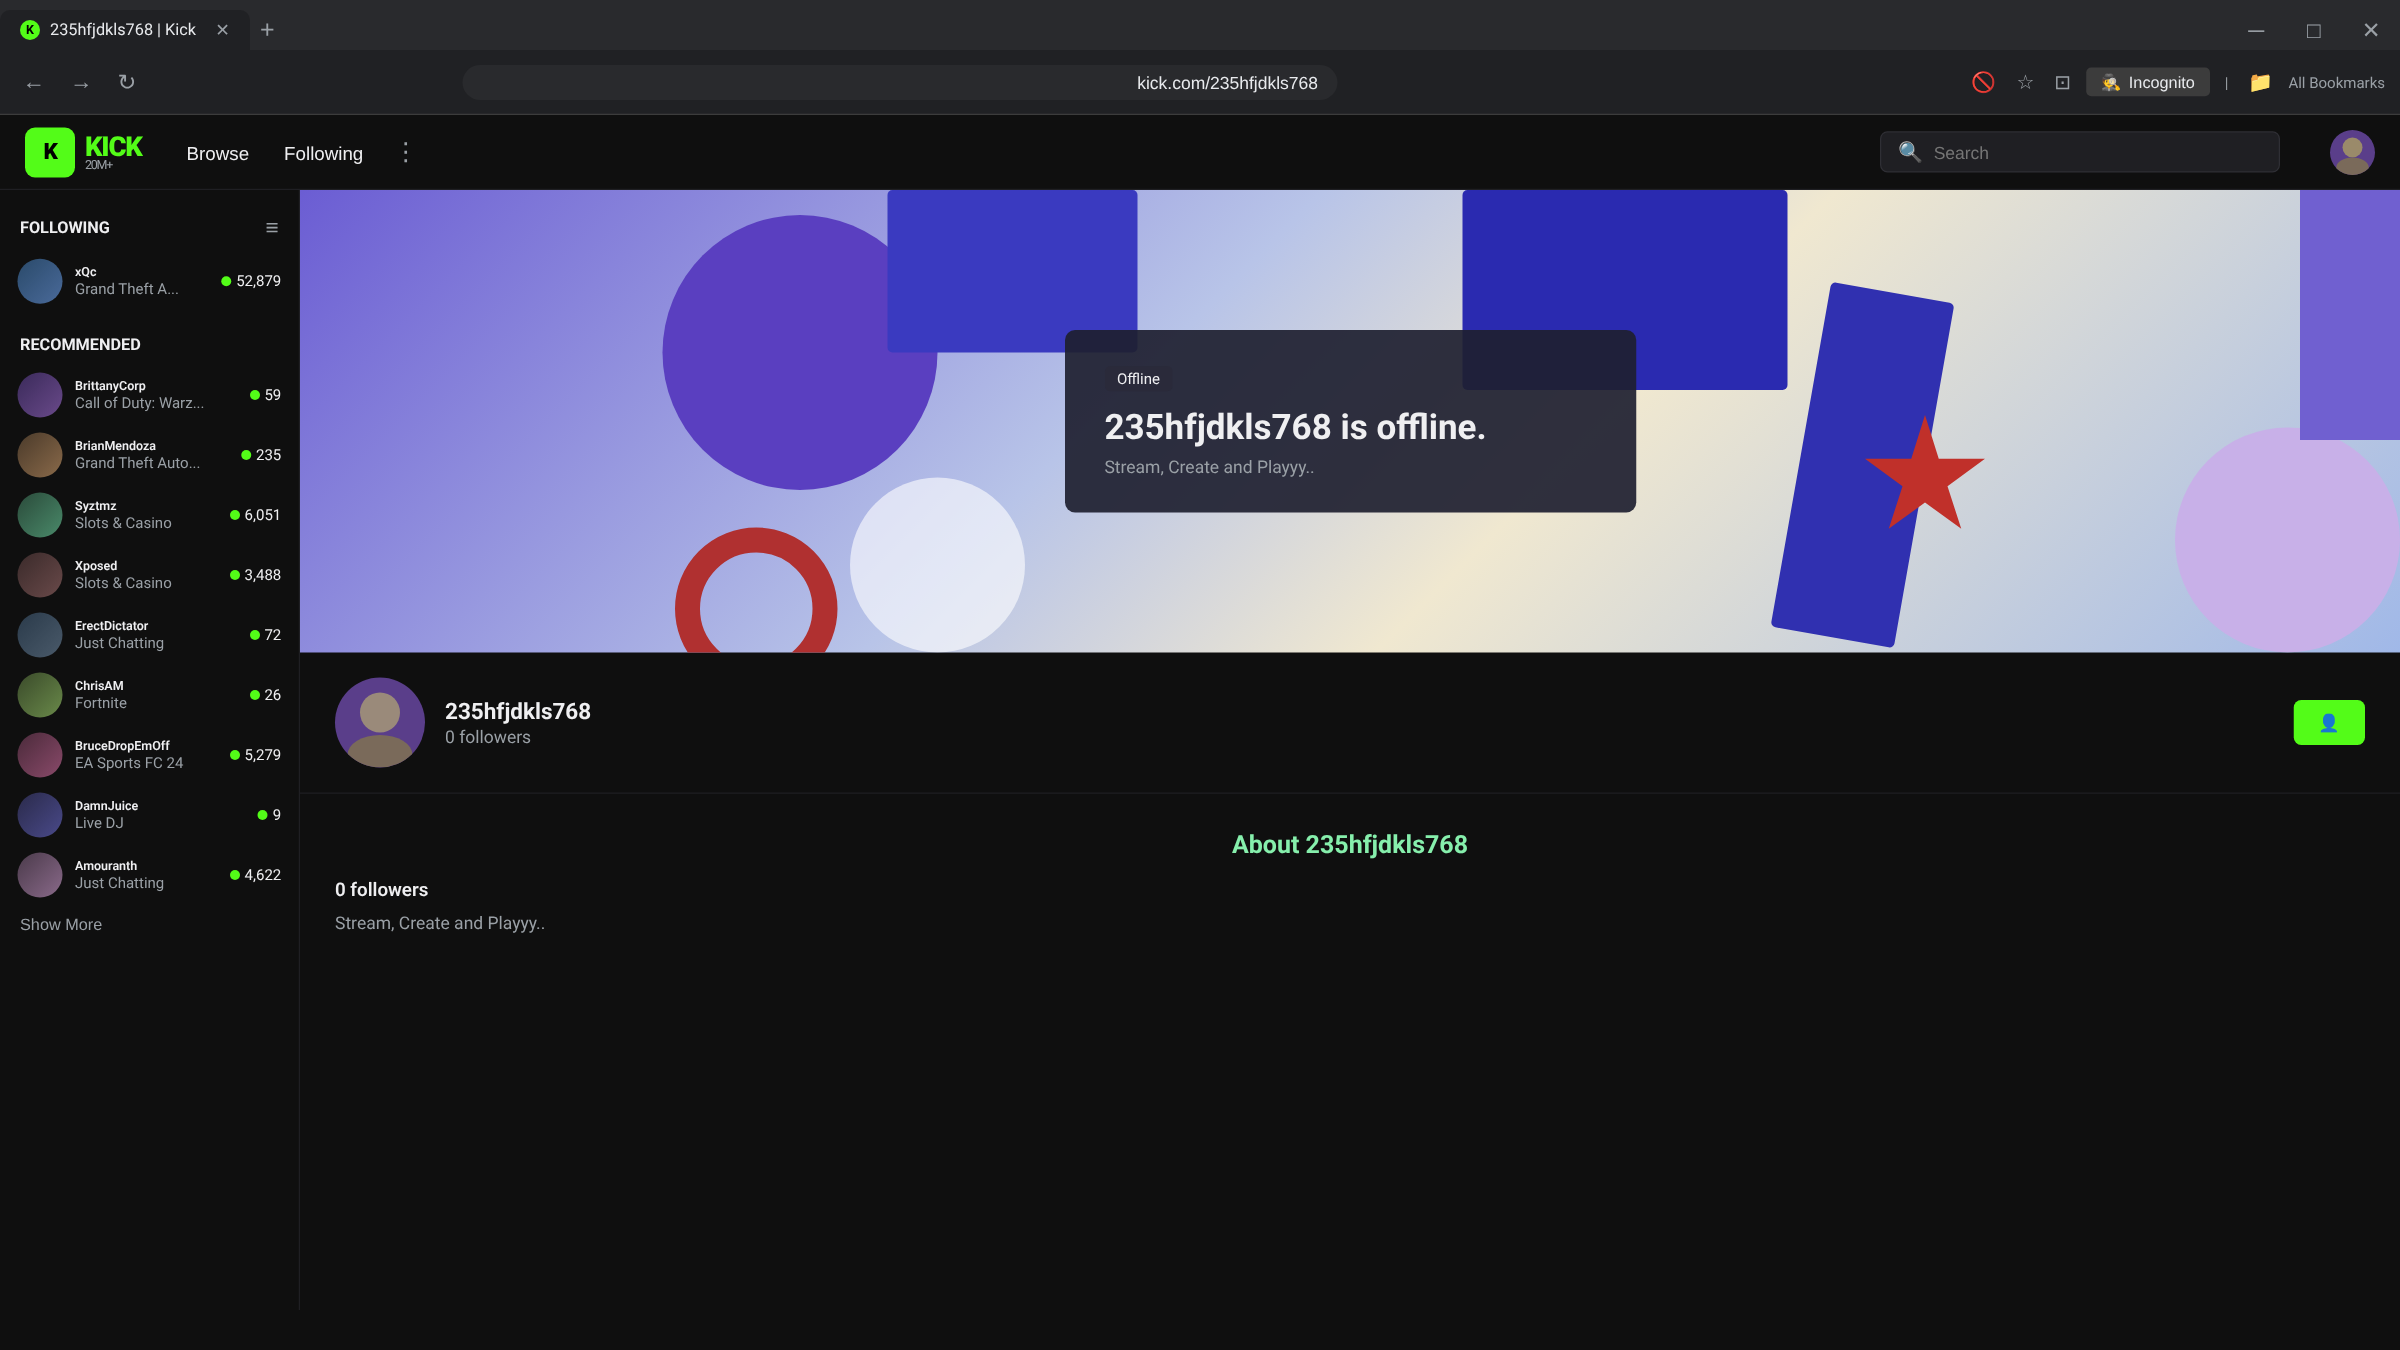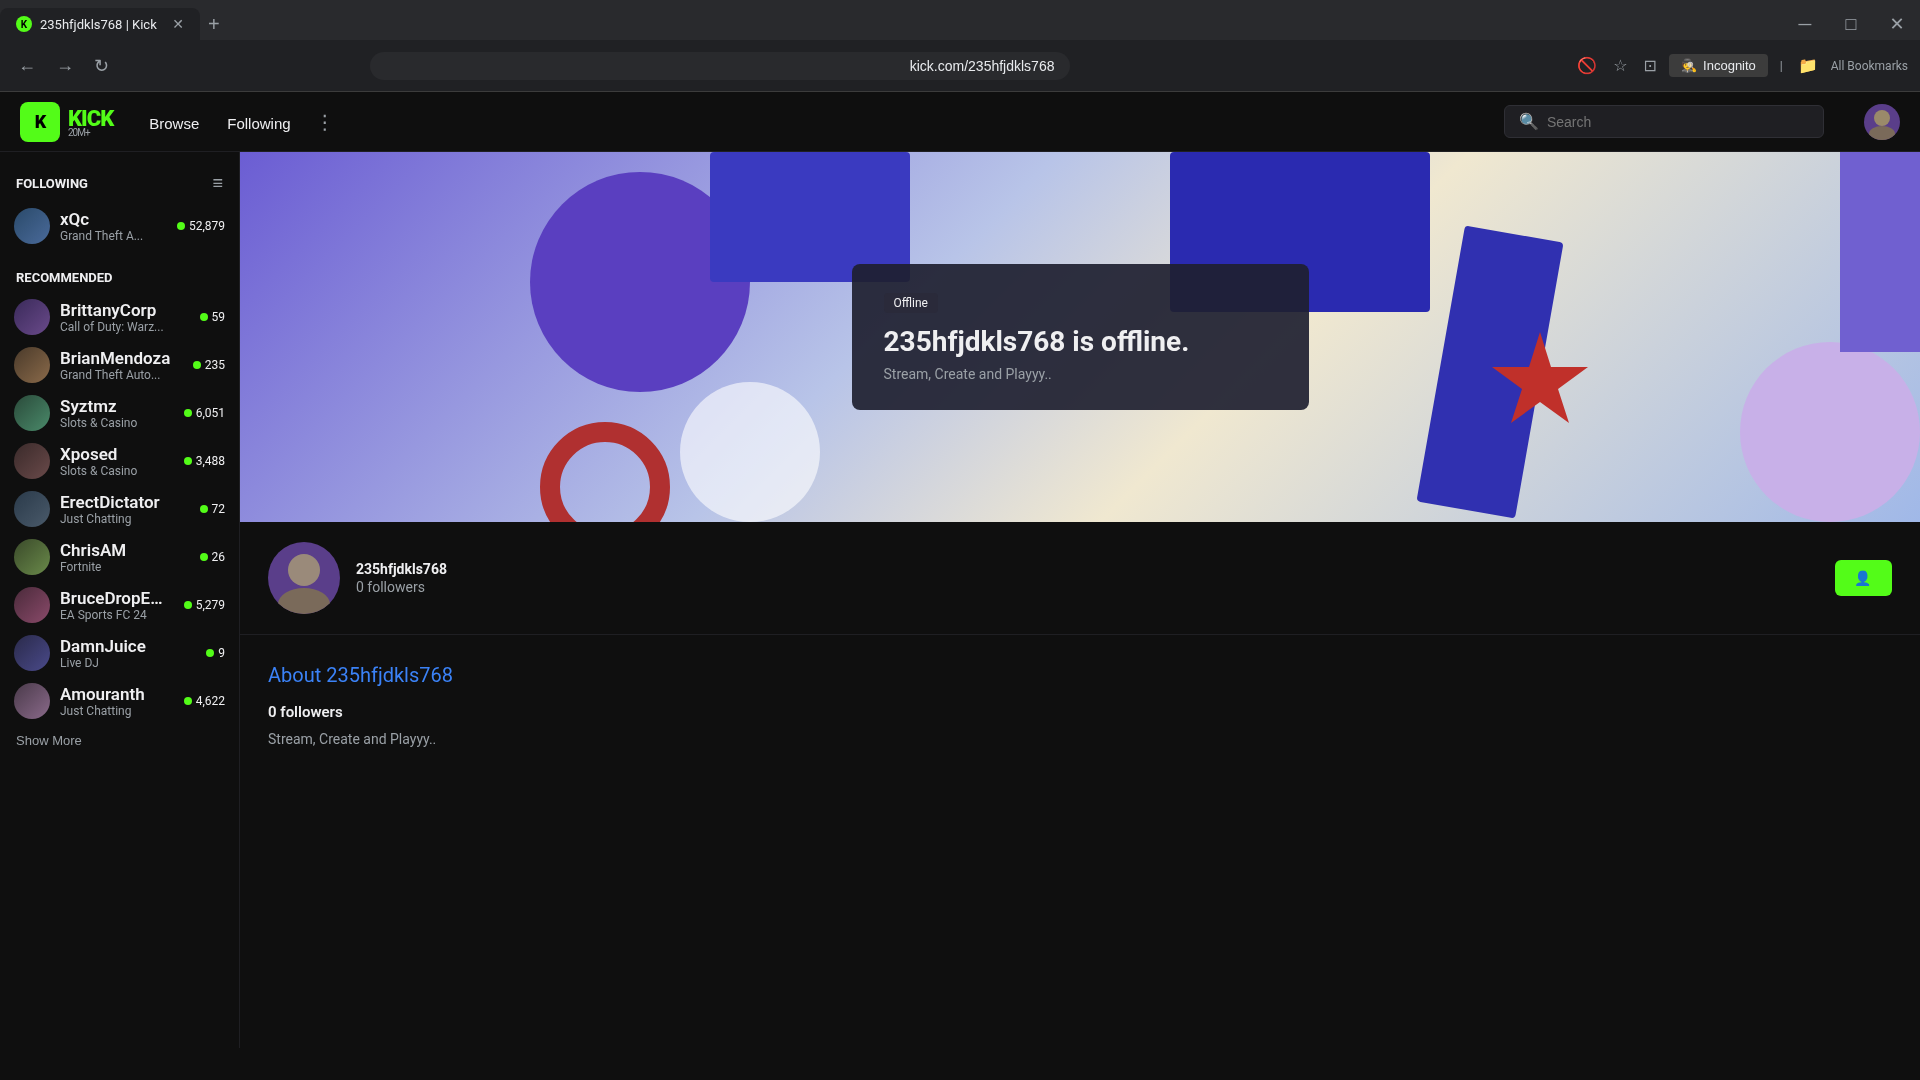--- a/index.html
+++ b/index.html
@@ -38,21 +38,21 @@
 
     .main-content { display: flex; flex: 1; overflow: hidden; }
 
     
     .sidebar { width: 240px; background: #0f0f0f; border-right: 1px solid #1f1f23; overflow-y: auto; padding: 12px 0; flex-shrink: 0; }
     .sidebar-section-header { display: flex; align-items: center; justify-content: space-between; padding: 8px 16px; font-size: 13px; font-weight: 700; color: #efeff1; text-transform: uppercase; }
     .sidebar-sort-icon { color: #9aa0a6; cursor: pointer; font-size: 18px; }
     .sidebar-item { display: flex; align-items: center; gap: 10px; padding: 6px 14px; cursor: pointer; border-radius: 4px; }
     .sidebar-avatar { width: 36px; height: 36px; border-radius: 50%; background: #3a3a4a; flex-shrink: 0; display: flex; align-items: center; justify-content: center; font-size: 14px; color: #efeff1; overflow: hidden; }
     .sidebar-info { flex: 1; min-width: 0; }
-    .sidebar-name { font-size: 17px; font-weight: 600; color: #efeff1; white-space: nowrap; overflow: hidden; text-overflow: ellipsis; }
+    .sidebar-name { font-size: 10px; font-weight: 600; color: #efeff1; white-space: nowrap; overflow: hidden; text-overflow: ellipsis; }
     .sidebar-game { font-size: 12px; color: #9aa0a6; white-space: nowrap; overflow: hidden; text-overflow: ellipsis; }
     .sidebar-viewers { display: flex; align-items: center; gap: 4px; font-size: 12px; color: #efeff1; white-space: nowrap; }
     .live-dot { width: 8px; height: 8px; border-radius: 50%; background: #53fc18; flex-shrink: 0; }
     .show-more { padding: 8px 16px; font-size: 13px; color: #9aa0a6; cursor: pointer; text-align: left; background: none; border: none; width: 100%; }
 
     
     .page-content { flex: 1; overflow-y: auto; }
 
     
     .channel-banner { width: 100%; height: 370px; background: linear-gradient(135deg, #6b5dd3 0%, #b8c4e8 40%, #f0e8d0 60%, #a0b8e8 100%); position: relative; overflow: hidden; display: flex; align-items: center; justify-content: center; }
@@ -72,27 +72,27 @@
 
     
     .offline-card { position: relative; z-index: 10; background: rgba(30, 32, 48, 0.92); border-radius: 8px; padding: 28px 32px; width: 457px; }
     .offline-badge { display: inline-block; background: #2a2a3a; color: #efeff1; font-size: 12px; padding: 3px 10px; border-radius: 4px; margin-bottom: 12px; }
     .offline-title { font-size: 28px; font-weight: 700; color: #efeff1; margin-bottom: 8px; }
     .offline-subtitle { font-size: 14px; color: #9aa0a6; }
 
     
     .channel-info { display: flex; align-items: center; padding: 20px 28px; background: #0f0f0f; border-bottom: 1px solid #1f1f23; }
     .channel-avatar { width: 72px; height: 72px; border-radius: 50%; background: #5a3e8a; overflow: hidden; margin-right: 16px; flex-shrink: 0; }
-    .channel-name { font-size: 14px; font-weight: 700; color: #efeff1; }
+    .channel-name { font-size: 18px; font-weight: 700; color: #efeff1; }
     .channel-followers { font-size: 14px; color: #9aa0a6; margin-top: 2px; }
     .follow-btn { margin-left: auto; background: #53fc18; color: #000; border: none; border-radius: 6px; padding: 10px 20px; font-size: 14px; font-weight: 700; cursor: pointer; display: flex; align-items: center; gap: 6px; }
 
     
     .about-section { padding: 28px; }
-    .about-title { font-size: 20px; font-weight: 400; color: #3b82f6; margin-bottom: 16px; }
+    .about-title { font-size: 20px; font-weight: 700; color: #86efac; margin-bottom: 16px; text-align: center; }
     .about-followers { font-size: 15px; font-weight: 600; color: #efeff1; margin-bottom: 10px; }
     .about-desc { font-size: 14px; color: #9aa0a6; }
 
     
     .av-xqc { background: linear-gradient(135deg, #2a4a6a, #4a6a9a); }
     .av-brittany { background: linear-gradient(135deg, #3a2a5a, #6a4a8a); }
     .av-brian { background: linear-gradient(135deg, #4a3a2a, #8a6a4a); }
     .av-syztmz { background: linear-gradient(135deg, #2a4a3a, #4a8a6a); }
     .av-xposed { background: linear-gradient(135deg, #3a2a2a, #6a4a4a); }
     .av-erect { background: linear-gradient(135deg, #2a3a4a, #4a5a6a); }

